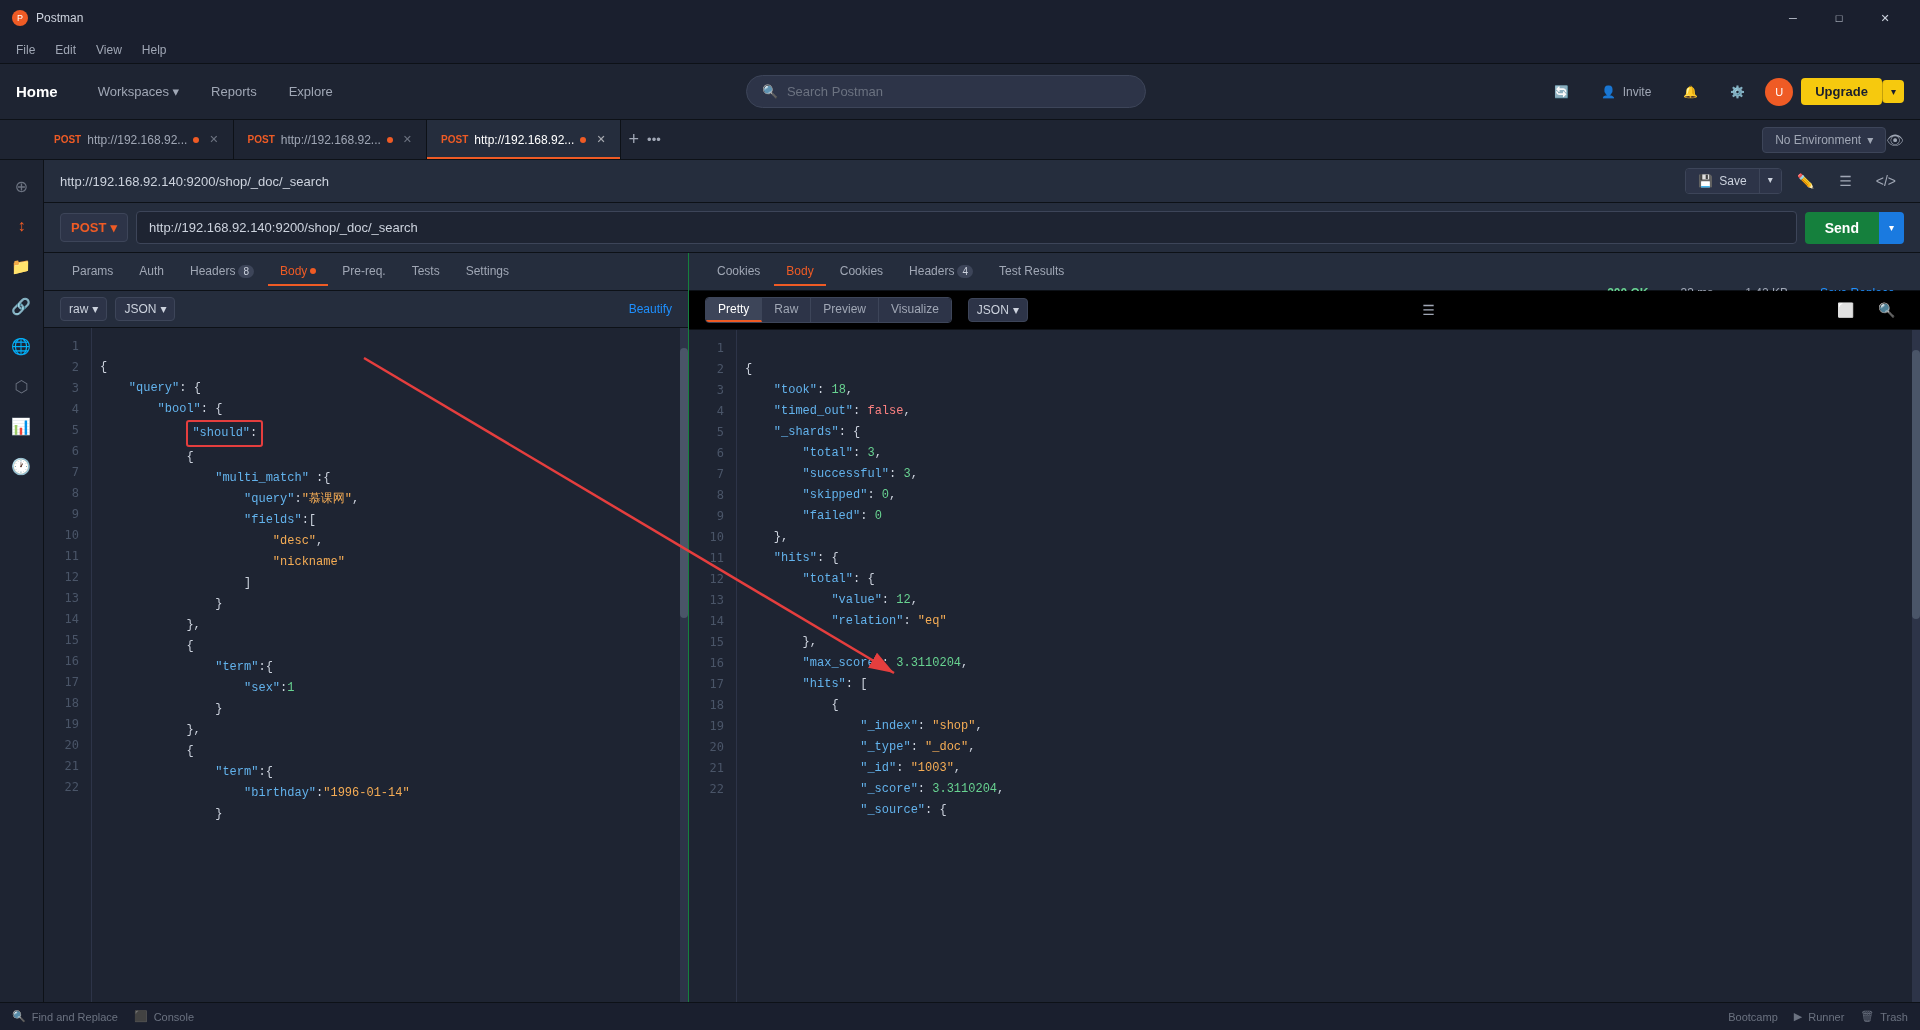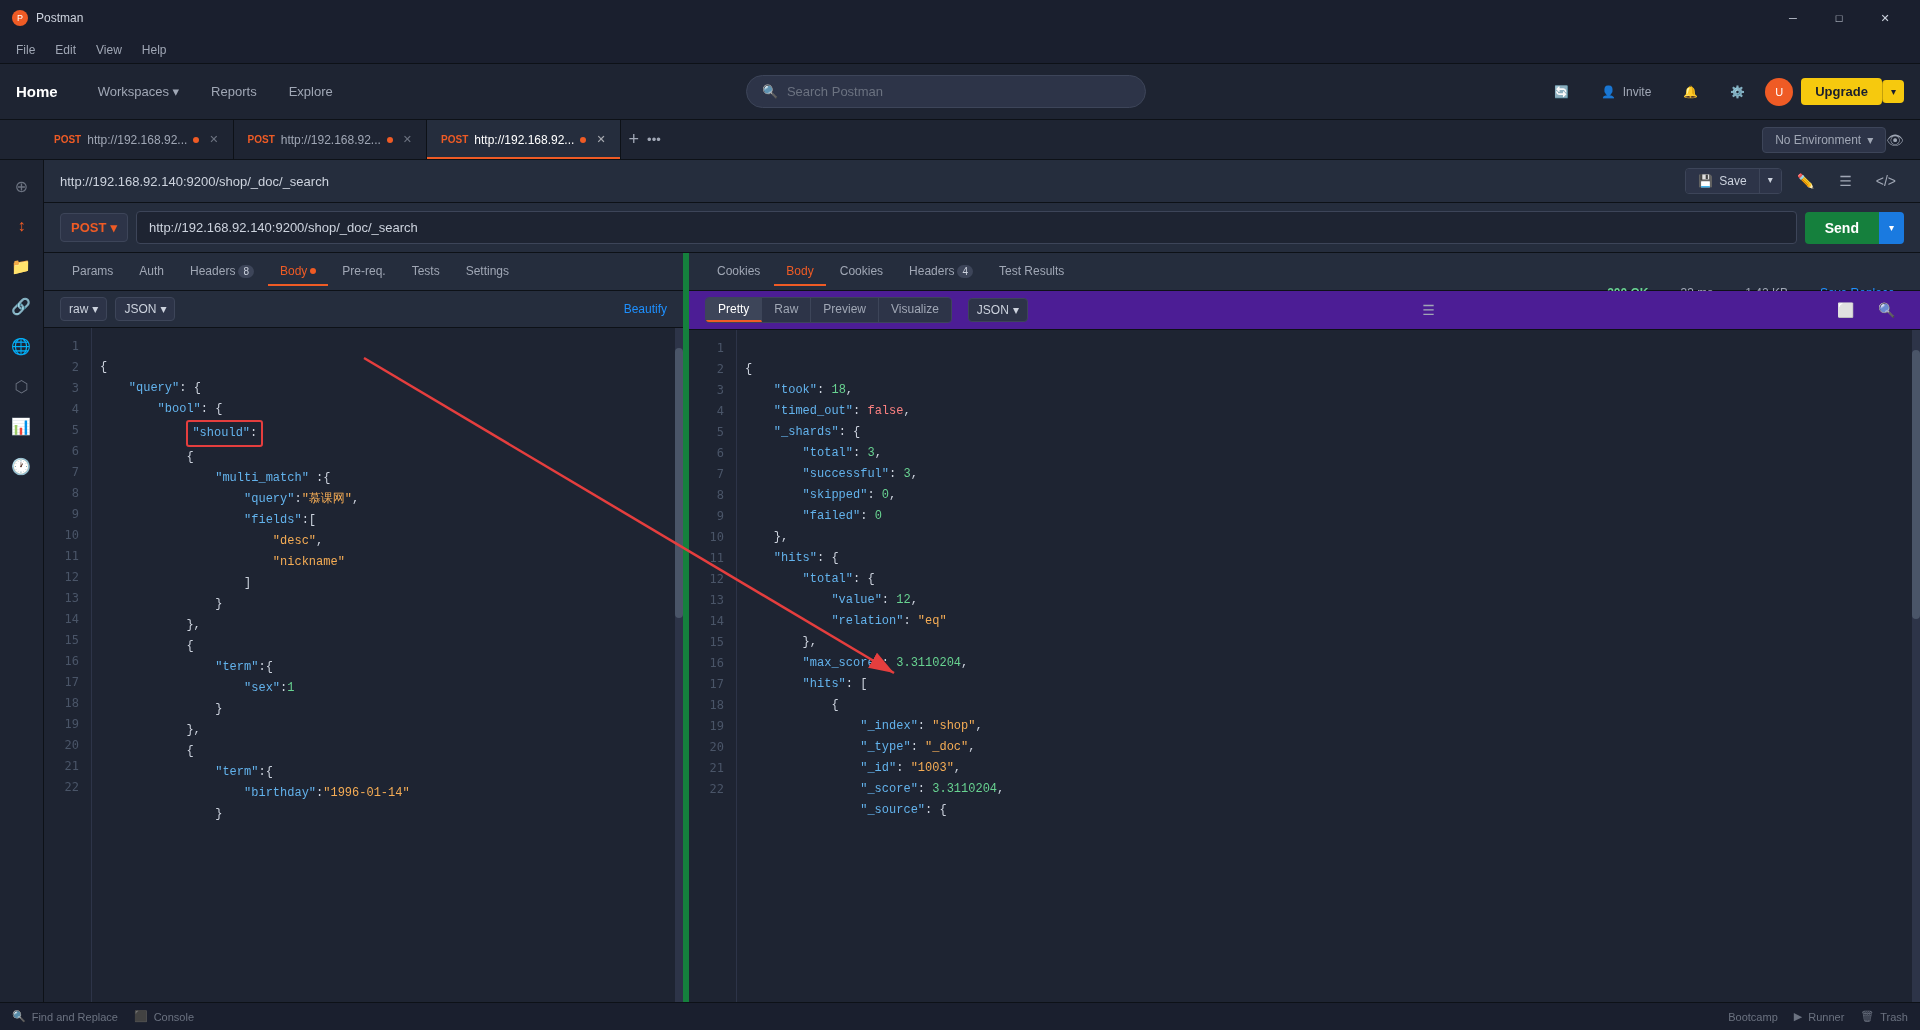--- a/index.html
+++ b/index.html
@@ -58,21 +58,21 @@
     #request-line { padding: 8px 16px; display: flex; align-items: center; gap: 8px; background: #252d3d; border-bottom: 1px solid #0d1117; }
     #request-line .method-select { background: #2d3448; border: 1px solid #3d4559; border-radius: 4px; padding: 6px 10px; color: #ef5b25; font-weight: 700; font-size: 13px; cursor: pointer; display: flex; align-items: center; gap: 4px; }
     #request-line .url-input { flex: 1; background: #1e2432; border: 1px solid #3d4559; border-radius: 4px; padding: 8px 12px; color: #cdd3de; font-size: 13px; outline: none; }
     #request-line .send-btn { background: #15803d; color: white; border-radius: 4px 0 0 4px; padding: 8px 20px; cursor: pointer; font-size: 14px; font-weight: 600; border: none; }
     #request-line .send-dropdown { background: #1a7ae0; color: white; border-radius: 0 4px 4px 0; padding: 8px 10px; cursor: pointer; border-left: 1px solid rgba(255,255,255,0.2); font-size: 10px; border: none; }
 
     
     #split-pane { display: flex; flex: 1; overflow: hidden; }
 
     
-    #request-panel { width: 645px; flex-shrink: 0; border-right: 6px solid #15803d; display: flex; flex-direction: column; }
+    #request-panel { width: 645px; flex-shrink: 0; border-right: 1px solid #15803d; display: flex; flex-direction: column; }
 
     
     .tab-row { display: flex; align-items: center; padding: 0 16px; border-bottom: 1px solid #0d1117; background: #252d3d; height: 38px; gap: 2px; }
     .tab-row .rtab { padding: 6px 12px; color: #a0a7b5; font-size: 12px; cursor: pointer; border-bottom: 2px solid transparent; }
     .tab-row .rtab.active { color: #ef5b25; border-bottom: 2px solid #ef5b25; }
     .tab-row .rtab .badge { background: #3d4559; color: #cdd3de; border-radius: 10px; padding: 1px 5px; font-size: 10px; margin-left: 3px; }
     .tab-row .rtab .dot-badge { width: 6px; height: 6px; border-radius: 50%; background: #ef5b25; display: inline-block; margin-left: 3px; vertical-align: middle; }
 
     
     .editor-toolbar { display: flex; align-items: center; padding: 6px 16px; gap: 8px; background: #252d3d; border-bottom: 1px solid #0d1117; }
@@ -96,21 +96,21 @@
     .resp-tab-row .resp-left-tabs { display: flex; gap: 2px; }
     .resp-tab-row .rtab2 { padding: 6px 12px; color: #a0a7b5; font-size: 12px; cursor: pointer; border-bottom: 2px solid transparent; }
     .resp-tab-row .rtab2.active { color: #ef5b25; border-bottom: 2px solid #ef5b25; }
     .resp-tab-row .rtab2 .badge { background: #3d4559; color: #cdd3de; border-radius: 10px; padding: 1px 5px; font-size: 10px; margin-left: 3px; }
     .resp-tab-row .resp-status { margin-left: auto; display: flex; align-items: center; gap: 32px; font-size: 12px; margin-top: 43px; }
     .resp-tab-row .status-ok { color: #68d391; font-weight: 600; }
     .resp-tab-row .status-time { color: #a0a7b5; }
     .resp-tab-row .status-size { color: #a0a7b5; }
     .resp-tab-row .save-resp-btn { color: #1e90ff; cursor: pointer; font-size: 12px; }
 
-    .resp-format-bar { display: flex; align-items: center; padding: 6px 16px; gap: 8px; background: #4c1d95; border-bottom: 1px solid #0d1117; }
+    .resp-format-bar { display: flex; align-items: center; padding: 6px 16px; gap: 8px; background: #000000; border-bottom: 1px solid #0d1117; }
     .resp-format-bar .resp-tabs { display: flex; gap: 0; border: 1px solid #3d4559; border-radius: 4px; overflow: hidden; }
     .resp-format-bar .rftab { padding: 4px 12px; color: #a0a7b5; font-size: 12px; cursor: pointer; border-right: 1px solid #3d4559; background: #2d3448; }
     .resp-format-bar .rftab:last-child { border-right: none; }
     .resp-format-bar .rftab.active { background: #3d4559; color: #fff; border-bottom: 2px solid #ef5b25; }
     .resp-format-bar .json-select { background: #2d3448; border: 1px solid #3d4559; border-radius: 4px; padding: 4px 8px; color: #cdd3de; font-size: 12px; cursor: pointer; display: flex; align-items: center; gap: 4px; margin-left: 8px; }
     .resp-format-bar .icon-btn2 { color: #a0a7b5; cursor: pointer; padding: 4px 8px; font-size: 14px; margin-left: auto; }
 
     .resp-code-editor { flex: 1; overflow-y: auto; background: #1e2432; display: flex; }
 
     

